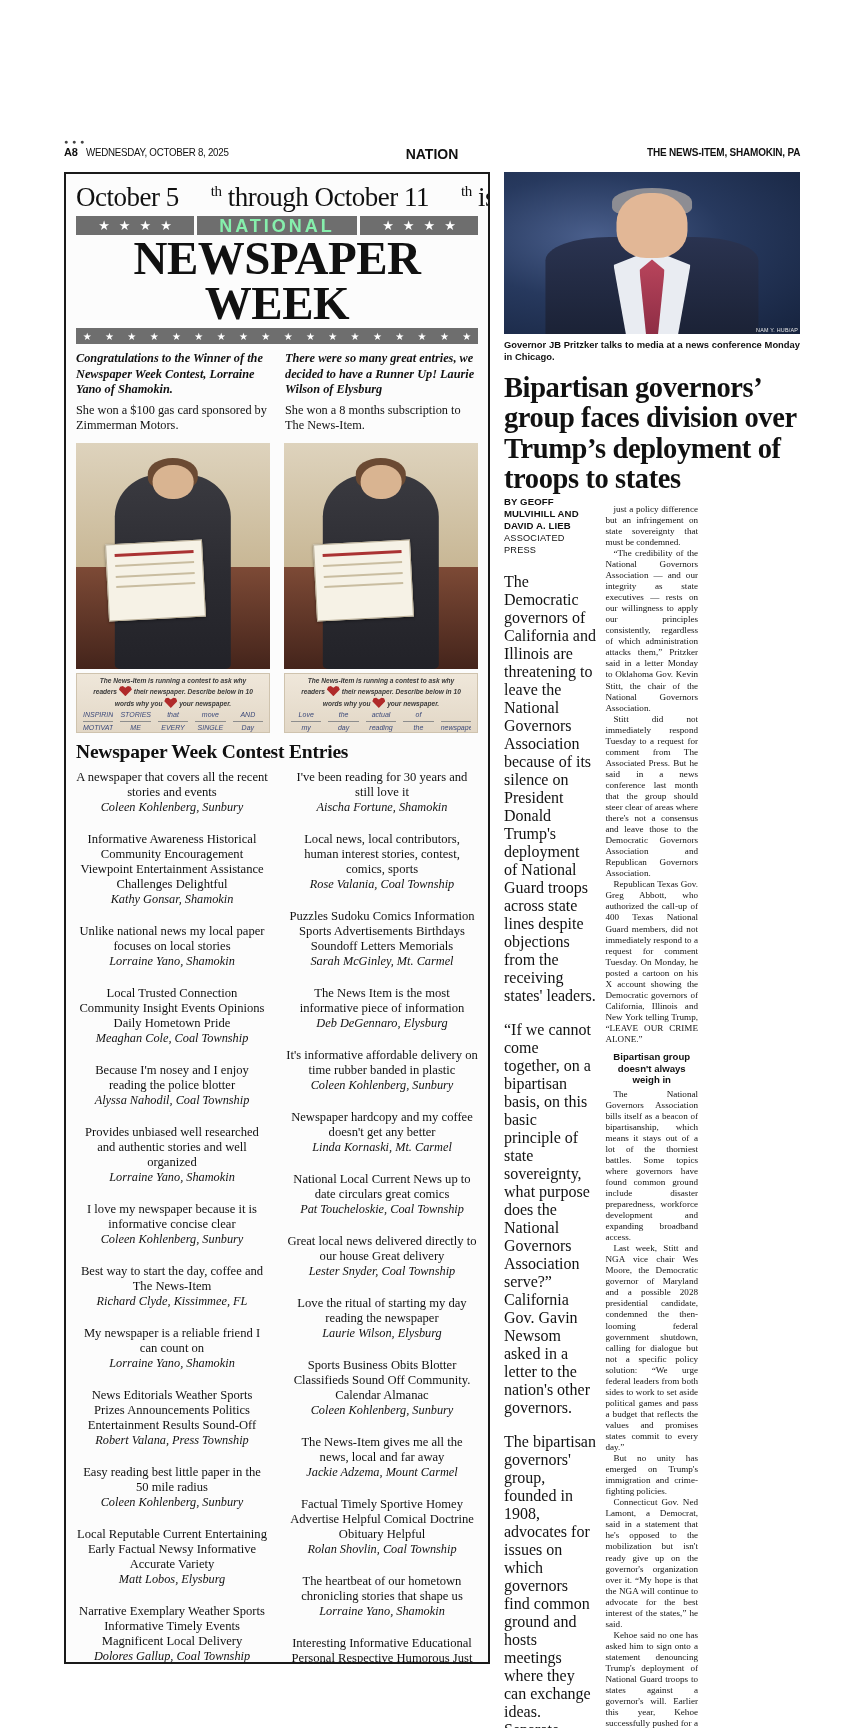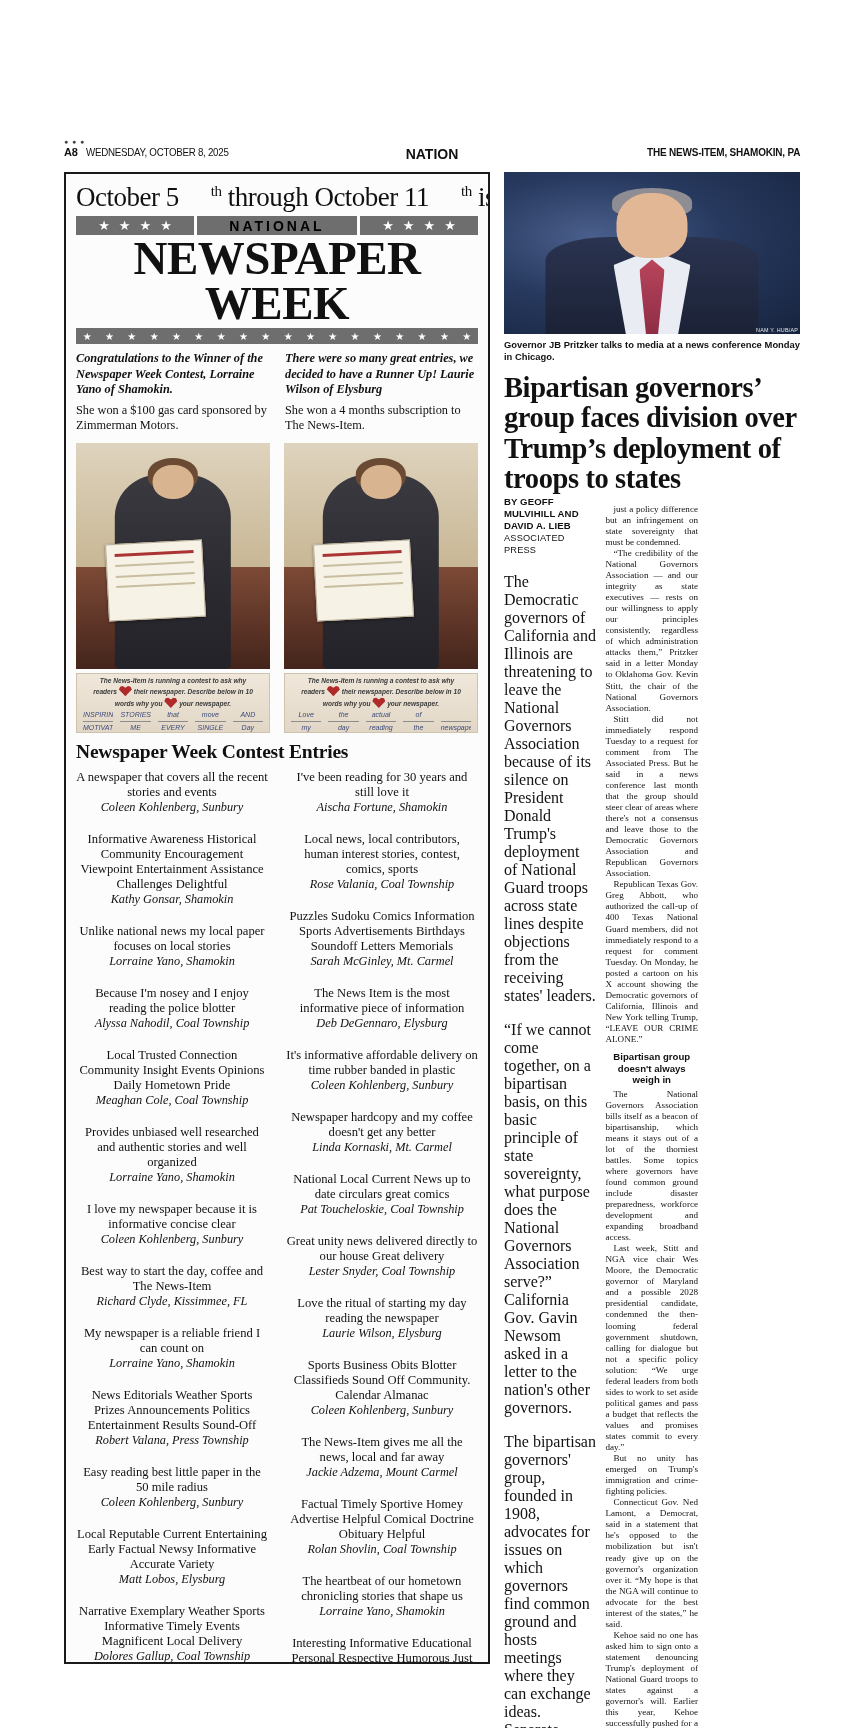--- a/index.html
+++ b/index.html
@@ -50,21 +50,21 @@
     margin-top:2px;
   }
   .nw-head-line sup { font-size:15px; vertical-align:super;margin-left:32px; }
 
   .starbar { display:flex; gap:3px; margin-top:3px; height:19px; }
   .star-seg { background:#6e6e6e; display:flex; align-items:center; justify-content:center;
               gap:9px; color:#fff; font-size:13px; line-height:1; }
   .star-seg.left { flex:0 0 118px; }
   .star-seg.mid  { flex:1 1 auto;
                    font-family:"Liberation Sans", sans-serif; font-weight:bold;
-                   font-size:14px; letter-spacing:3px; color:#000000; }
+                   font-size:18px; letter-spacing:3px; color:#86efac; }
   .star-seg.right{ flex:0 0 118px; }
 
   .nw-big {
     text-align:center; font-family:"Liberation Serif", serif; font-weight:bold;
     font-size:47px; line-height:0.96; letter-spacing:-0.5px; margin:1px 0 2px 0;
   }
   .starbar2 {
     background:#6e6e6e; height:16px; display:flex; align-items:center;
     justify-content:space-around; color:#fff; font-size:10px; margin-bottom:7px;
   }
@@ -278,21 +278,21 @@
         <span>★</span>
     </div>
 
     <div class="blurbs">
       <div class="blurb">
         <span class="bold-it">Congratulations to the Winner of the Newspaper Week Contest, Lorraine Yano of Shamokin.</span>
         <span class="plain">She won a $100 gas card sponsored by Zimmerman Motors.</span>
       </div>
       <div class="blurb">
         <span class="bold-it">There were so many great entries, we decided to have a Runner Up! Laurie Wilson of Elysburg</span>
-        <span class="plain">She won a 4 months subscription to The News-Item.</span>
+        <span class="plain">She won a 8 months subscription to The News-Item.</span>
       </div>
     </div>
 
     <div class="photos">
       <div class="photo-wrap">
         <div class="photo">
           <div class="wall"></div>
           <div class="wall2"></div>
           <div class="person"></div>
           <div class="hair"></div>
@@ -383,28 +383,28 @@
           </div>
           <div class="entry">
             <span class="etext">Informative Awareness Historical Community Encouragement Viewpoint Entertainment Assistance Challenges Delightful</span>
             <span class="eauth">Kathy Gonsar, Shamokin</span>
           </div>
           <div class="entry">
             <span class="etext">Unlike national news my local paper focuses on local stories</span>
             <span class="eauth">Lorraine Yano, Shamokin</span>
           </div>
           <div class="entry">
+            <span class="etext">Local Trusted Connection Community Insight Events Opinions Daily Hometown Pride</span>
+            <span class="eauth">Meaghan Cole, Coal Township</span>
+          </div>
+          <div class="entry">
             <span class="etext">Because I'm nosey and I enjoy reading the police blotter</span>
             <span class="eauth">Alyssa Nahodil, Coal Township</span>
           </div>
           <div class="entry">
-            <span class="etext">Local Trusted Connection Community Insight Events Opinions Daily Hometown Pride</span>
-            <span class="eauth">Meaghan Cole, Coal Township</span>
-          </div>
-          <div class="entry">
             <span class="etext">Provides unbiased well researched and authentic stories and well organized</span>
             <span class="eauth">Lorraine Yano, Shamokin</span>
           </div>
           <div class="entry">
             <span class="etext">I love my newspaper because it is informative concise clear</span>
             <span class="eauth">Coleen Kohlenberg, Sunbury</span>
           </div>
           <div class="entry">
             <span class="etext">Best way to start the day, coffee and The News-Item</span>
             <span class="eauth">Richard Clyde, Kissimmee, FL</span>
@@ -453,21 +453,21 @@
           </div>
           <div class="entry">
             <span class="etext">Newspaper hardcopy and my coffee doesn't get any better</span>
             <span class="eauth">Linda Kornaski, Mt. Carmel</span>
           </div>
           <div class="entry">
             <span class="etext">National Local Current News up to date circulars great comics</span>
             <span class="eauth">Pat Toucheloskie, Coal Township</span>
           </div>
           <div class="entry">
-            <span class="etext">Great unity news delivered directly to our house Great delivery</span>
+            <span class="etext">Great local news delivered directly to our house Great delivery</span>
             <span class="eauth">Lester Snyder, Coal Township</span>
           </div>
           <div class="entry">
             <span class="etext">Love the ritual of starting my day reading the newspaper</span>
             <span class="eauth">Laurie Wilson, Elysburg</span>
           </div>
           <div class="entry">
             <span class="etext">Sports Business Obits Blotter Classifieds Sound Off Community. Calendar Almanac</span>
             <span class="eauth">Coleen Kohlenberg, Sunbury</span>
           </div>

